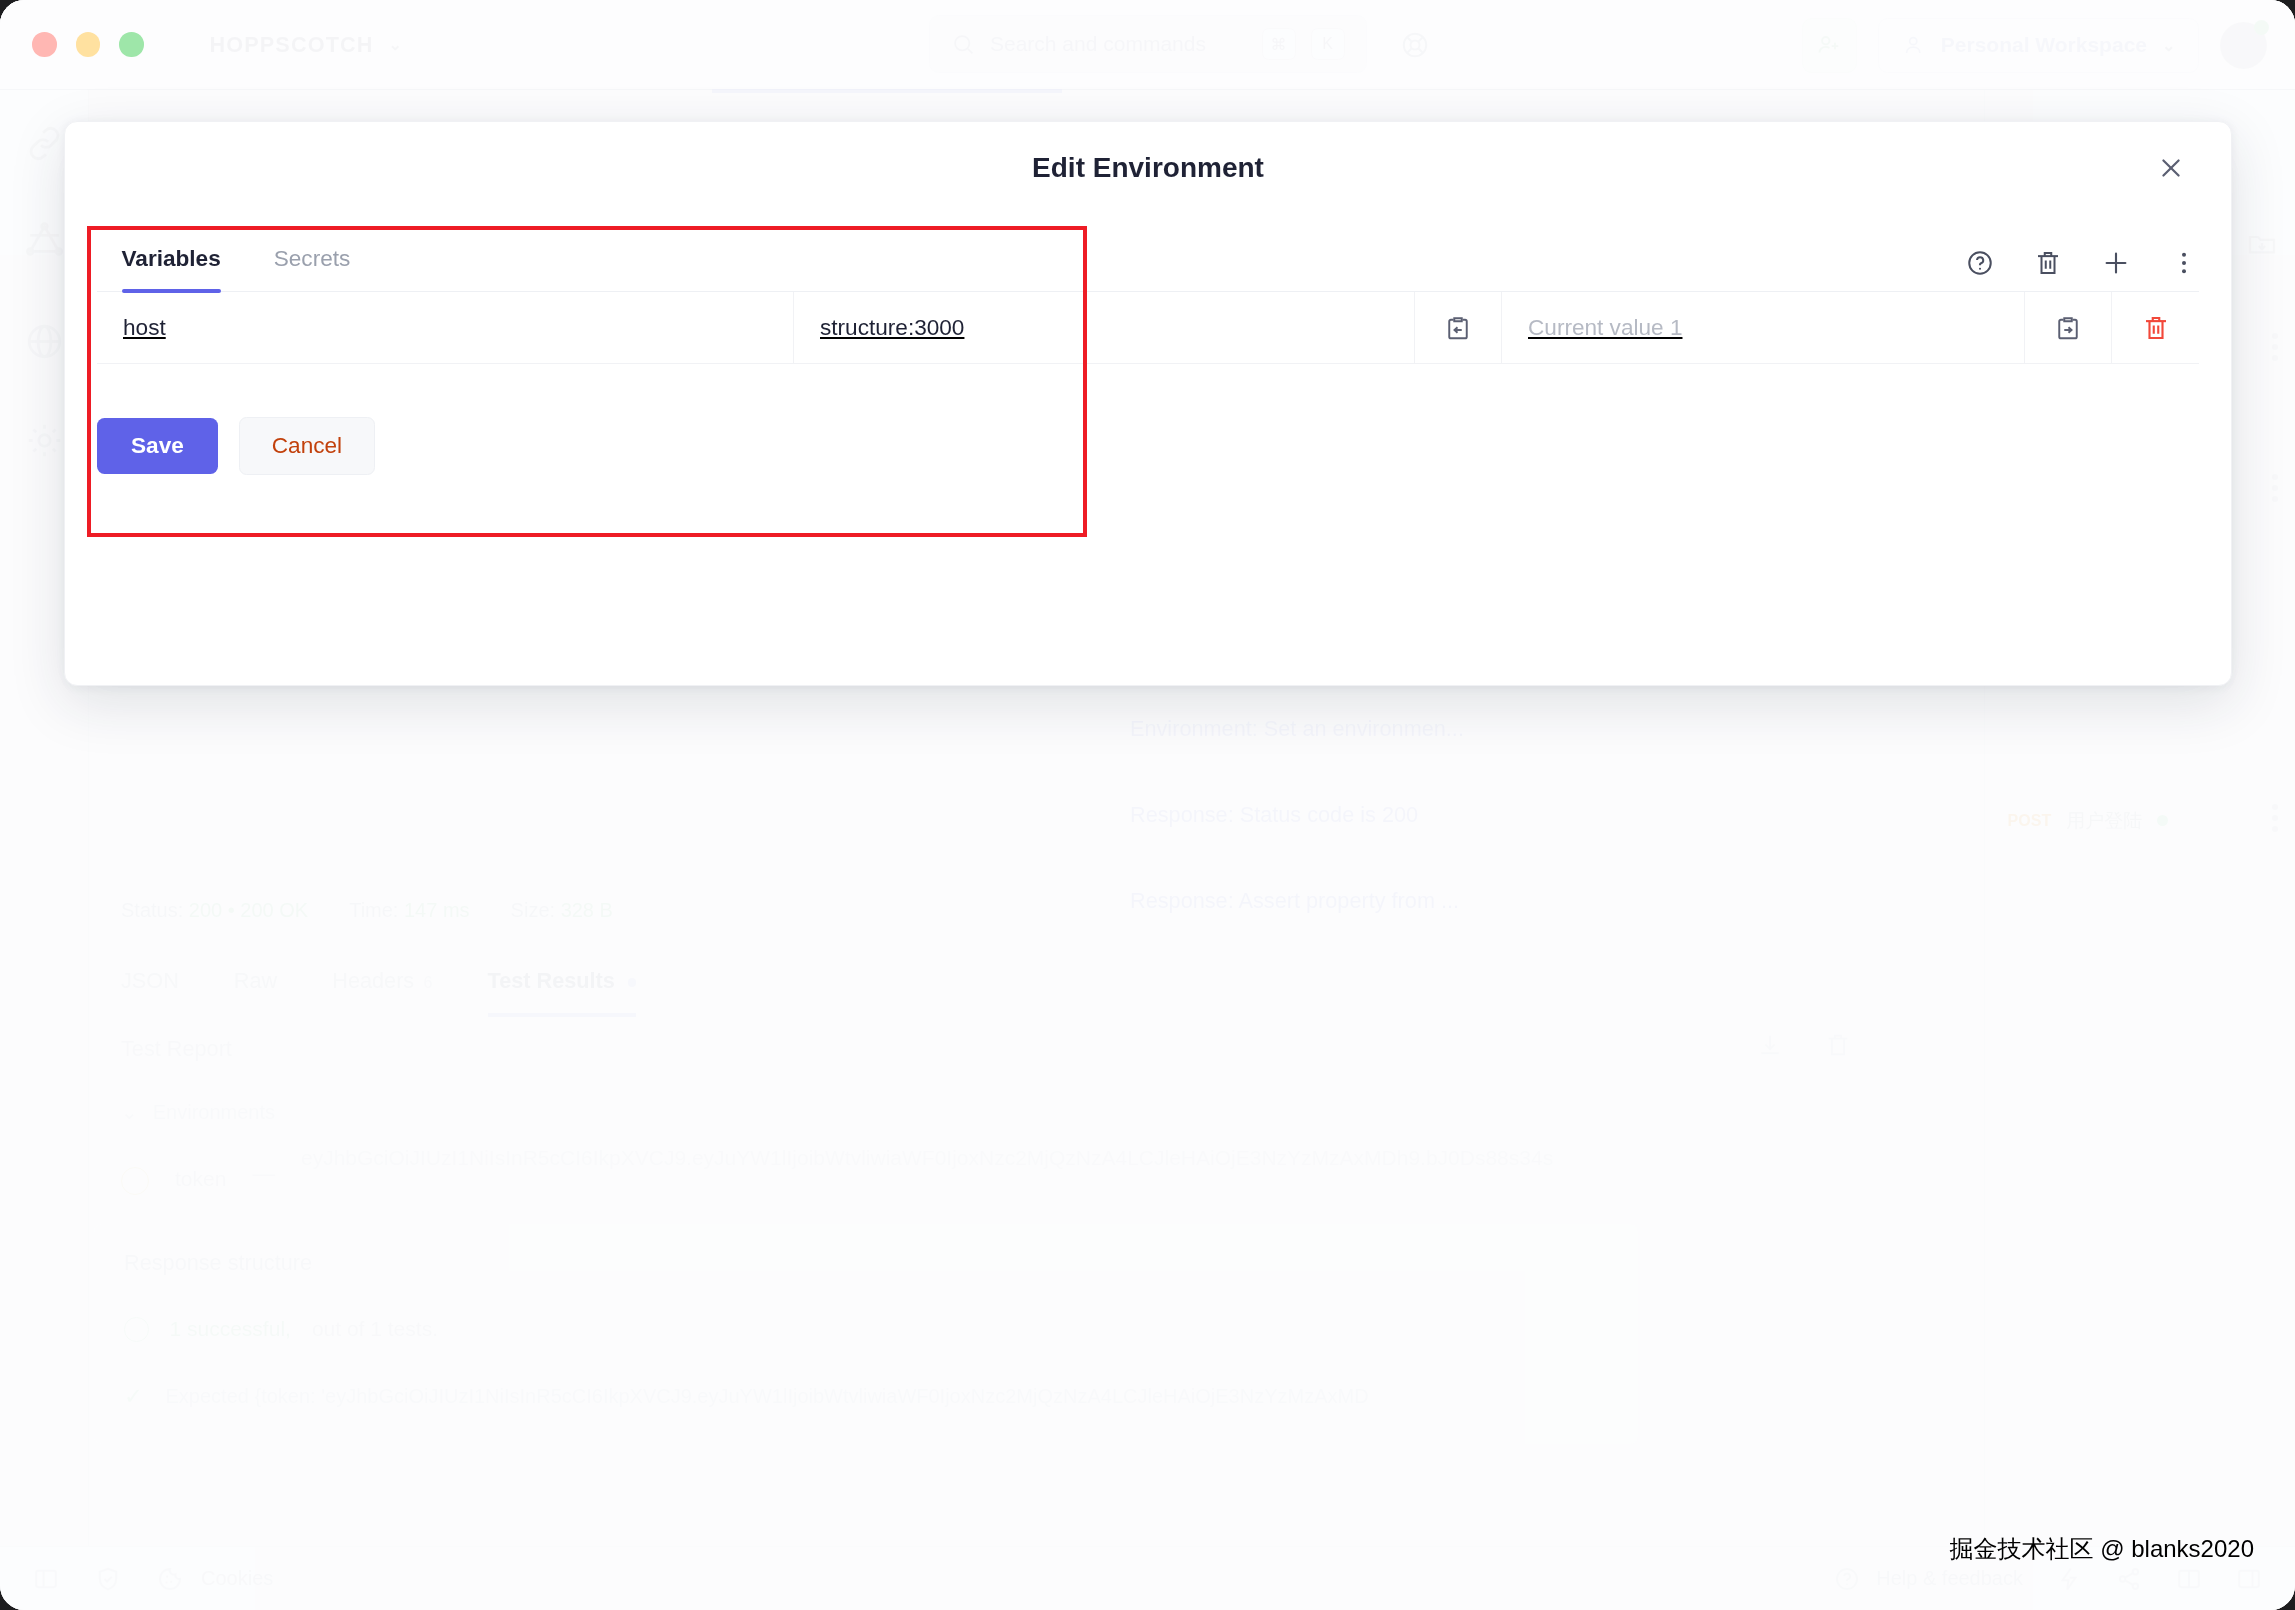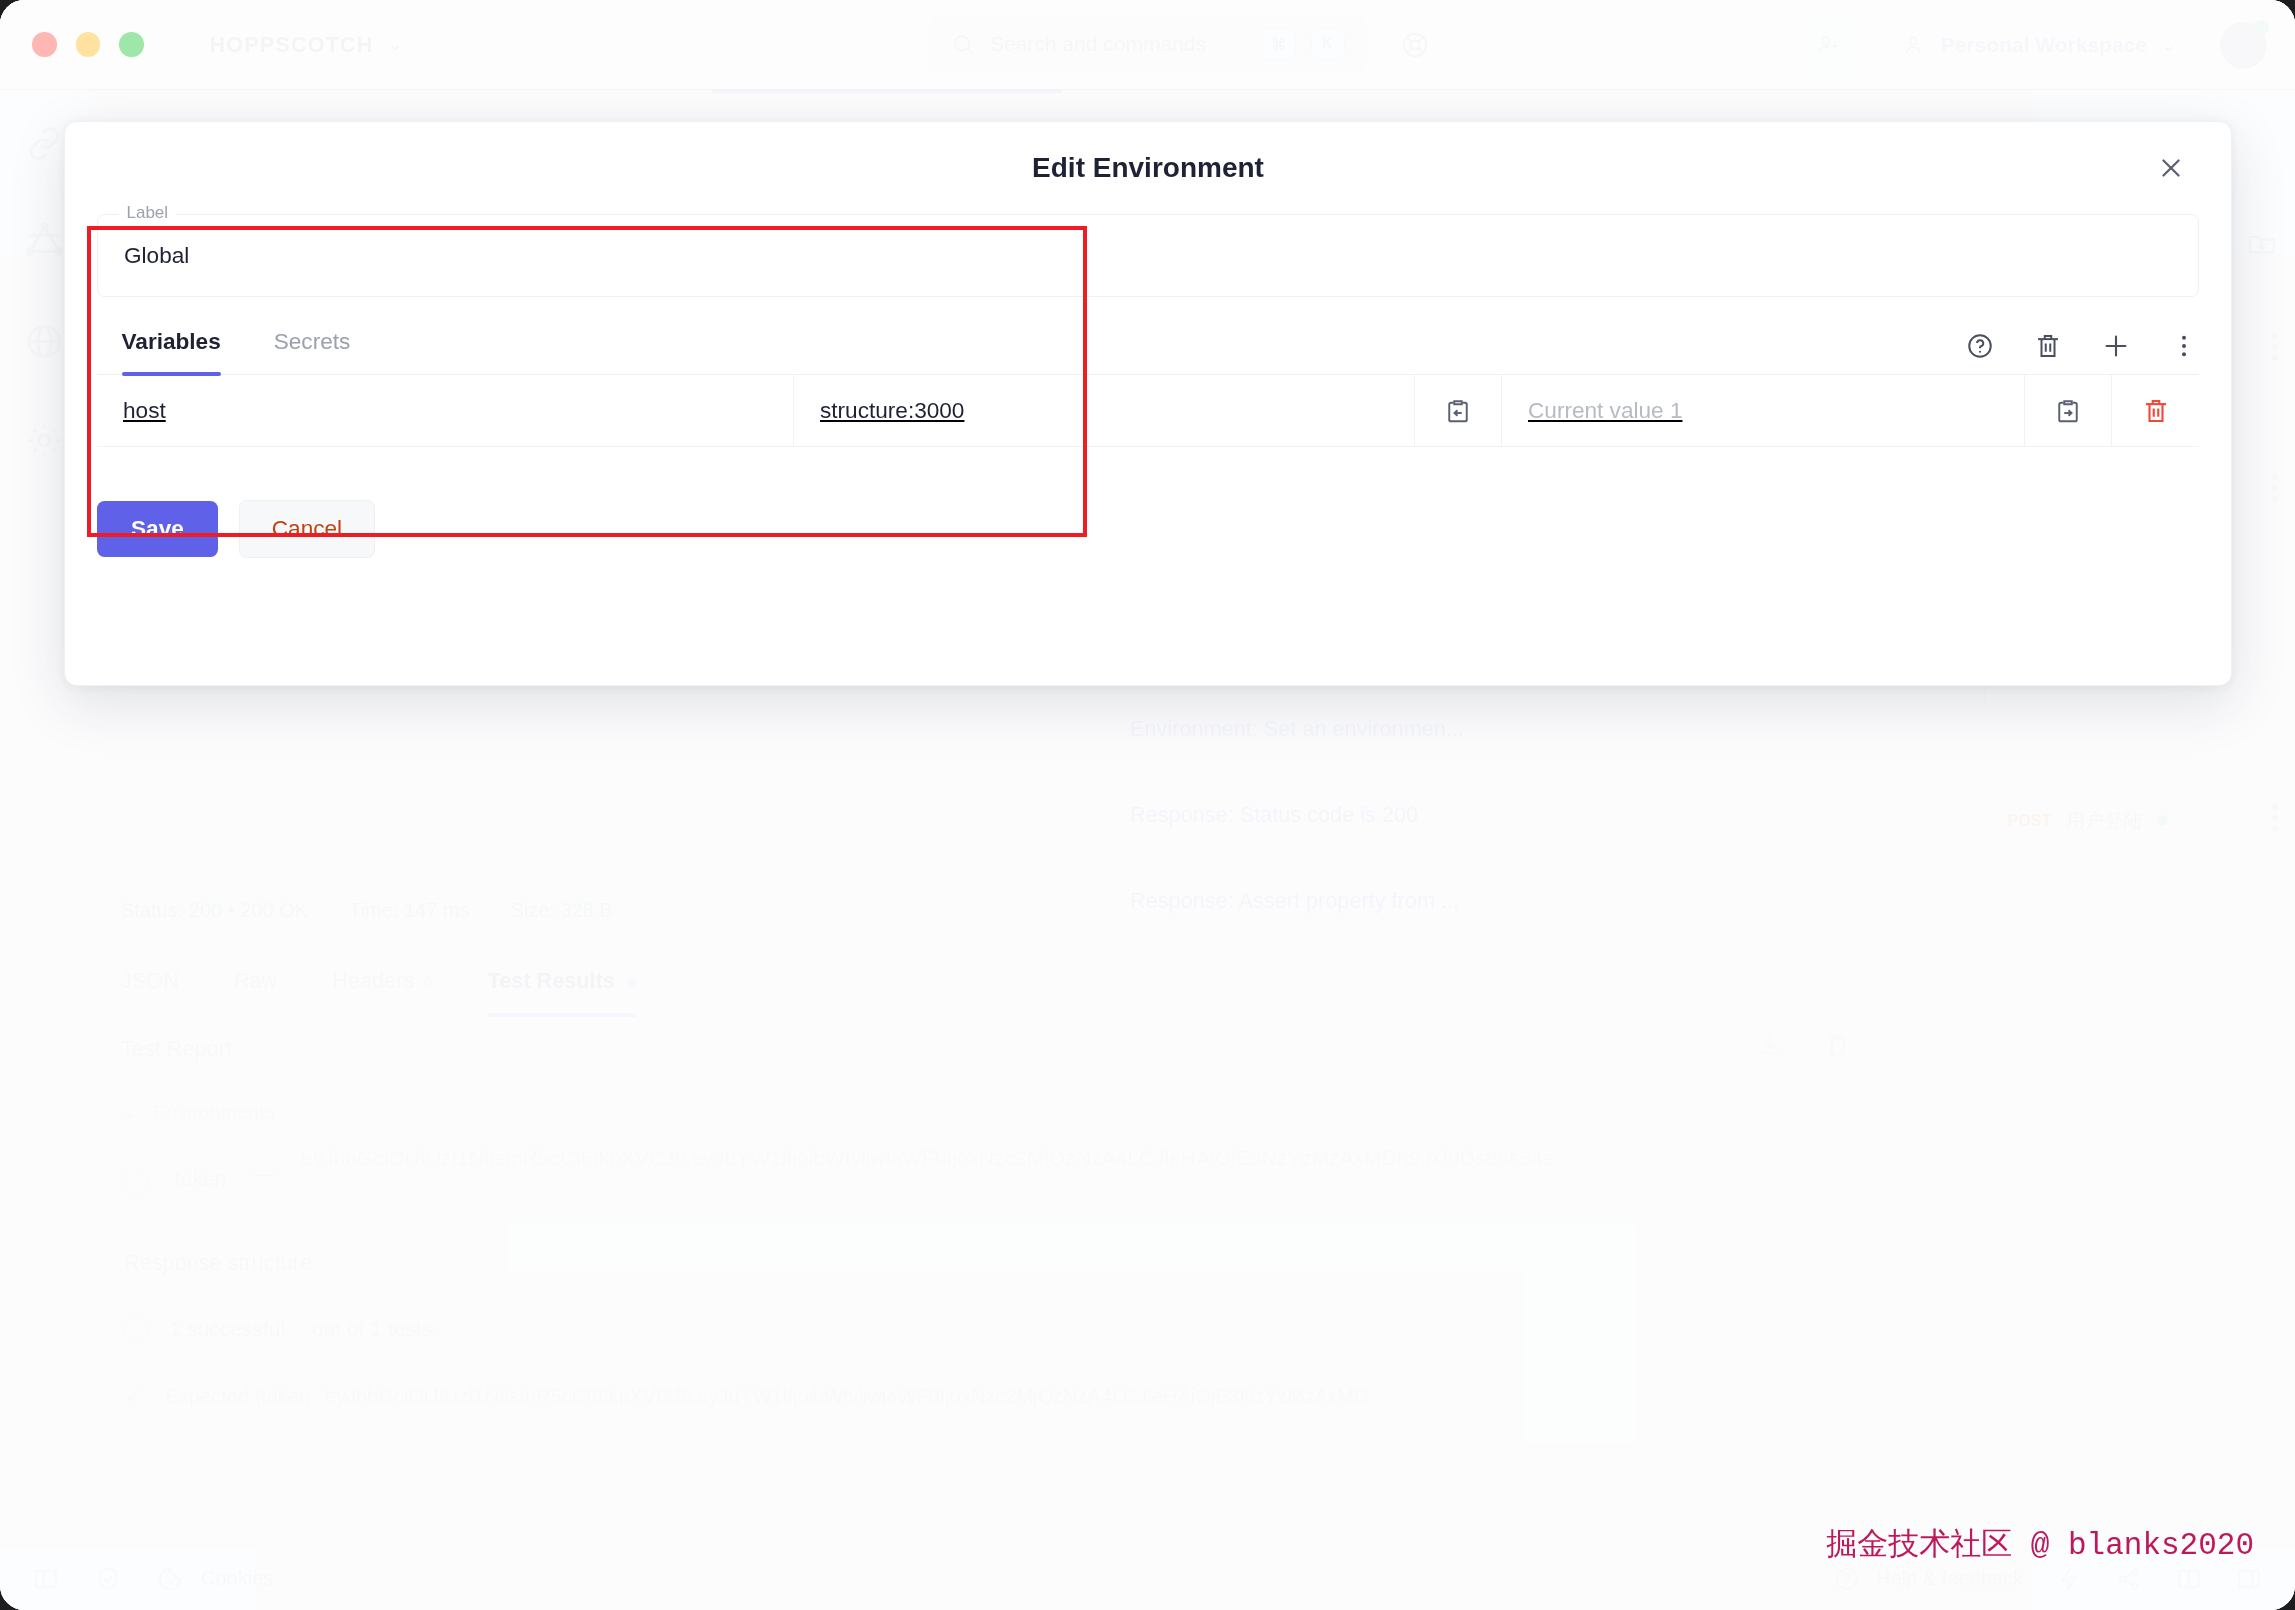--- a/index.html
+++ b/index.html
@@ -196,22 +196,22 @@
     display: flex; align-items: center; justify-content: space-between;
     padding: 0 32px;
   }
   .sb-left { display: flex; align-items: center; gap: 34px; color: #dfe1e7; }
   .sb-right { display: flex; align-items: center; gap: 32px; color: #dfe1e7; }
   .cookies-label { font-size: 20px; color: #d9dbe1; margin-left: -17px; }
   .help-label { font-size: 20px; color: #d9dbe1; margin-left: -17px; }
 
   .watermark {
     position: absolute; right: 41px; bottom: 45px;
-    font-size: 31px; color: #be185d;
-    font-family: Liberation Mono, monospace;
+    font-size: 24px; color: #000000;
+    font-family: Liberation Sans, sans-serif;
     white-space: nowrap;
   }
 
   
   .modal-scrim { position: absolute; inset: 0; background: rgba(255,255,255,0.55); }
   .modal {
     position: absolute;
     left: 64px; top: 121px; width: 2168px; height: 565px;
     background: #ffffff;
     border-radius: 13px;
@@ -585,24 +585,20 @@
       <div class="modal-title">Edit Environment</div>
       <div class="modal-close">
         <svg width="28" height="28" viewBox="0 0 24 24" fill="none" stroke="#5b5f72" stroke-width="1.9" stroke-linecap="round">
           <line x1="5.5" y1="5.5" x2="18.5" y2="18.5"></line>
             <line x1="18.5" y1="5.5" x2="5.5" y2="18.5"></line>
         </svg>
       </div>
     </div>
 
     <div class="modal-body">
-      <div class="labelfield">
-        <span class="legend">Label</span>
-        <span class="value">Global</span>
-      </div>
 
       <div class="varsection">
         <div class="vartabs">
           <span class="vartab active">Variables</span>
           <span class="vartab">Secrets</span>
           <span class="vartools">
             <span>
               <svg width="30" height="30" viewBox="0 0 24 24" fill="none" stroke="#4a4f60" stroke-width="1.6">
                 <circle cx="12" cy="12" r="8.6"></circle>
                   <path d="M9.6 9.6a2.5 2.5 0 1 1 3.2 2.6c-.6.3-.9.8-.9 1.5"></path>

